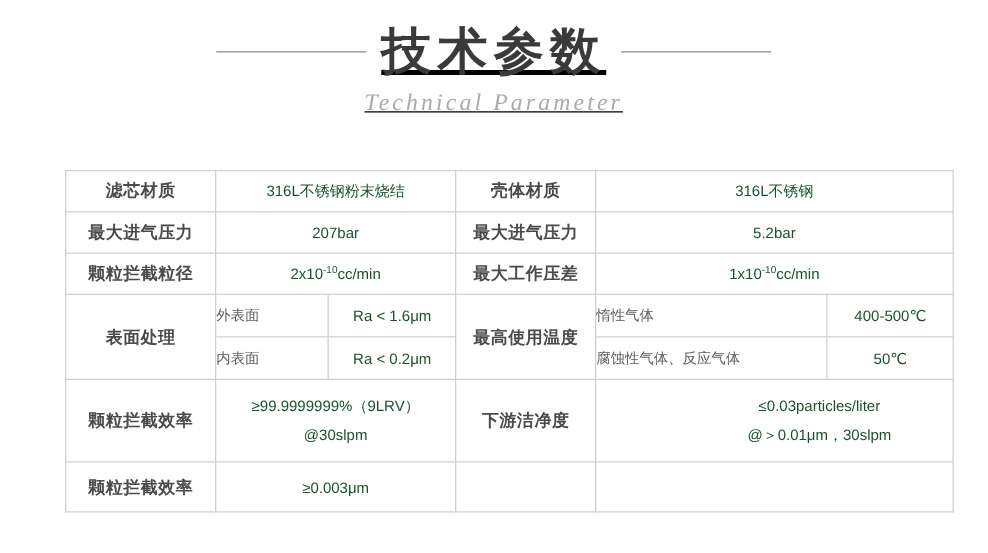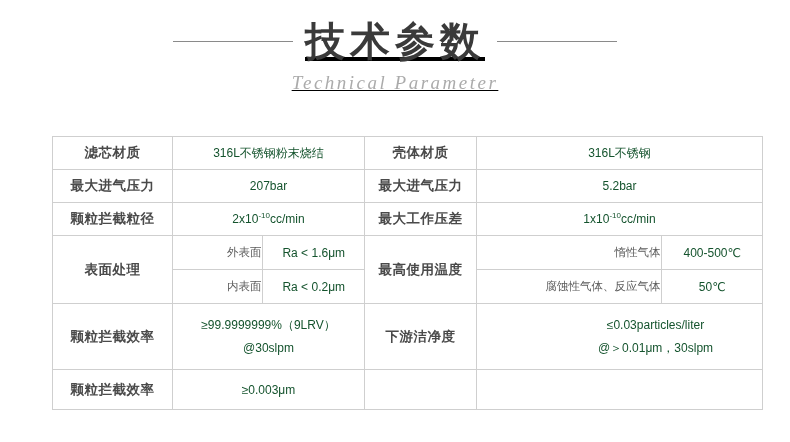--- a/index.html
+++ b/index.html
@@ -84,21 +84,21 @@
     font-size: 12px;
     color: #14532d;
     font-family: "Liberation Sans", "DejaVu Sans", sans-serif;
   }
   .val-left {
     text-align: center;
     padding-left: 18px;
     line-height: 1.85;
   }
   .sub-lbl {
-    text-align: right;
+    text-align: left;
     font-size: 11.5px;
     color: #5c5c5c;
   }
   .nested {
     width: 100%;
     border-collapse: collapse;
     table-layout: fixed;
   }
   .nested td {
     border: 0;

